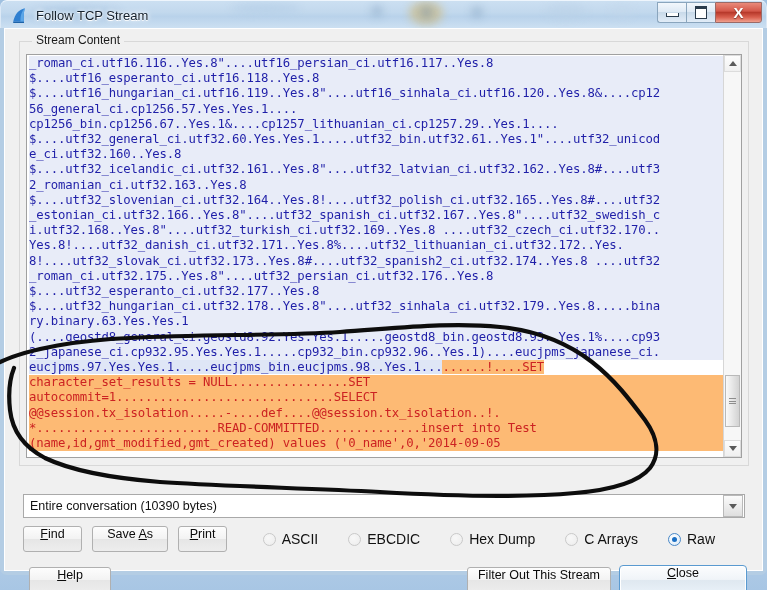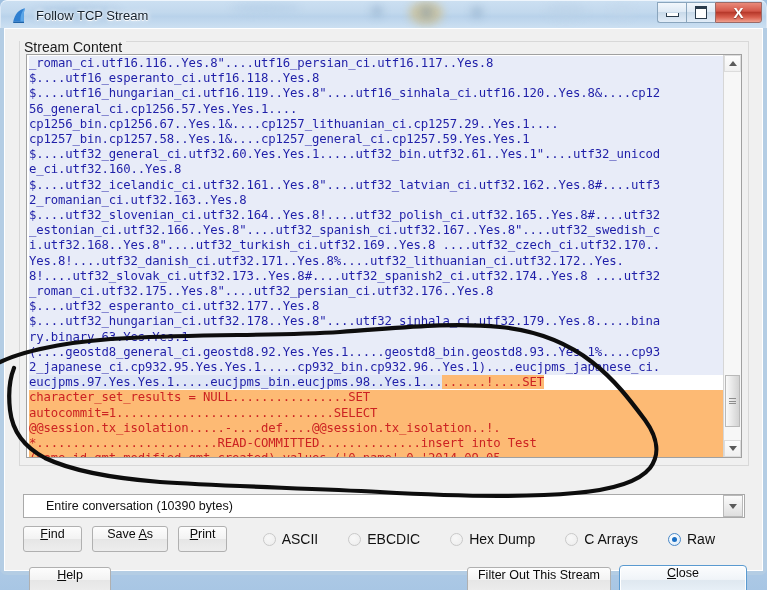--- a/index.html
+++ b/index.html
@@ -117,27 +117,26 @@
   
   #groupbox {
     position: absolute;
     left: 14px; top: 12px;
     width: 730px; height: 425px;
     border: 1px solid #d8d8d8;
     box-sizing: border-box;
   }
   #group-label {
     position: absolute;
-    left: 0; top: -9px;
+    left: 12px; top: -9px;
     background: #f0f0f0;
     padding: 0 4px;
-    font-size: 14px;
+    font-size: 12px;
     color: #1a1a1a;
     white-space: nowrap;
-    margin-top: 6px;
   }
 
   
   #textview {
     position: absolute;
     left: 6px; top: 12px;
     width: 716px; height: 404px;
     box-sizing: border-box;
     border: 1px solid #a0a0a0;
     background: #ffffff;
@@ -199,21 +198,21 @@
     left: 18px; top: 465px;
     width: 722px; height: 24px;
     box-sizing: border-box;
     border: 1px solid #a9a9a9;
     background: #ffffff;
     display: flex;
     align-items: center;
   }
   #combo-text {
     flex: 1 1 auto;
-    padding-left: 22px;
+    padding-left: 6px;
     font-size: 12.5px;
     color: #111;
     white-space: nowrap;
   }
   #combo-arrow {
     flex: 0 0 auto;
     width: 20px; height: 22px;
     margin-right: 1px;
     background: linear-gradient(180deg,#fbfbfb,#ededed 50%,#dedede);
     border: 1px solid #b9b9b9;
@@ -352,21 +351,20 @@
     <div id="groupbox">
       <div id="group-label">Stream Content</div>
 
       <div id="textview">
         <div id="textarea">
               <div class="line blue">_roman_ci.utf16.116..Yes.8"....utf16_persian_ci.utf16.117..Yes.8</div>
               <div class="line blue">$....utf16_esperanto_ci.utf16.118..Yes.8</div>
               <div class="line blue">$....utf16_hungarian_ci.utf16.119..Yes.8"....utf16_sinhala_ci.utf16.120..Yes.8&amp;....cp12</div>
               <div class="line blue">56_general_ci.cp1256.57.Yes.Yes.1....</div>
               <div class="line blue">cp1256_bin.cp1256.67..Yes.1&amp;....cp1257_lithuanian_ci.cp1257.29..Yes.1....</div>
-              <div class="line blue">cp1257_bin.cp1257.58..Yes.1&amp;....cp1257_general_ci.cp1257.59.Yes.Yes.1</div>
               <div class="line blue">$....utf32_general_ci.utf32.60.Yes.Yes.1.....utf32_bin.utf32.61..Yes.1"....utf32_unicod</div>
               <div class="line blue">e_ci.utf32.160..Yes.8</div>
               <div class="line blue">$....utf32_icelandic_ci.utf32.161..Yes.8"....utf32_latvian_ci.utf32.162..Yes.8#....utf3</div>
               <div class="line blue">2_romanian_ci.utf32.163..Yes.8</div>
               <div class="line blue">$....utf32_slovenian_ci.utf32.164..Yes.8!....utf32_polish_ci.utf32.165..Yes.8#....utf32</div>
               <div class="line blue">_estonian_ci.utf32.166..Yes.8"....utf32_spanish_ci.utf32.167..Yes.8"....utf32_swedish_c</div>
               <div class="line blue">i.utf32.168..Yes.8"....utf32_turkish_ci.utf32.169..Yes.8 ....utf32_czech_ci.utf32.170..</div>
               <div class="line blue">Yes.8!....utf32_danish_ci.utf32.171..Yes.8%....utf32_lithuanian_ci.utf32.172..Yes.</div>
               <div class="line blue">8!....utf32_slovak_ci.utf32.173..Yes.8#....utf32_spanish2_ci.utf32.174..Yes.8 ....utf32</div>
               <div class="line blue">_roman_ci.utf32.175..Yes.8"....utf32_persian_ci.utf32.176..Yes.8</div>

